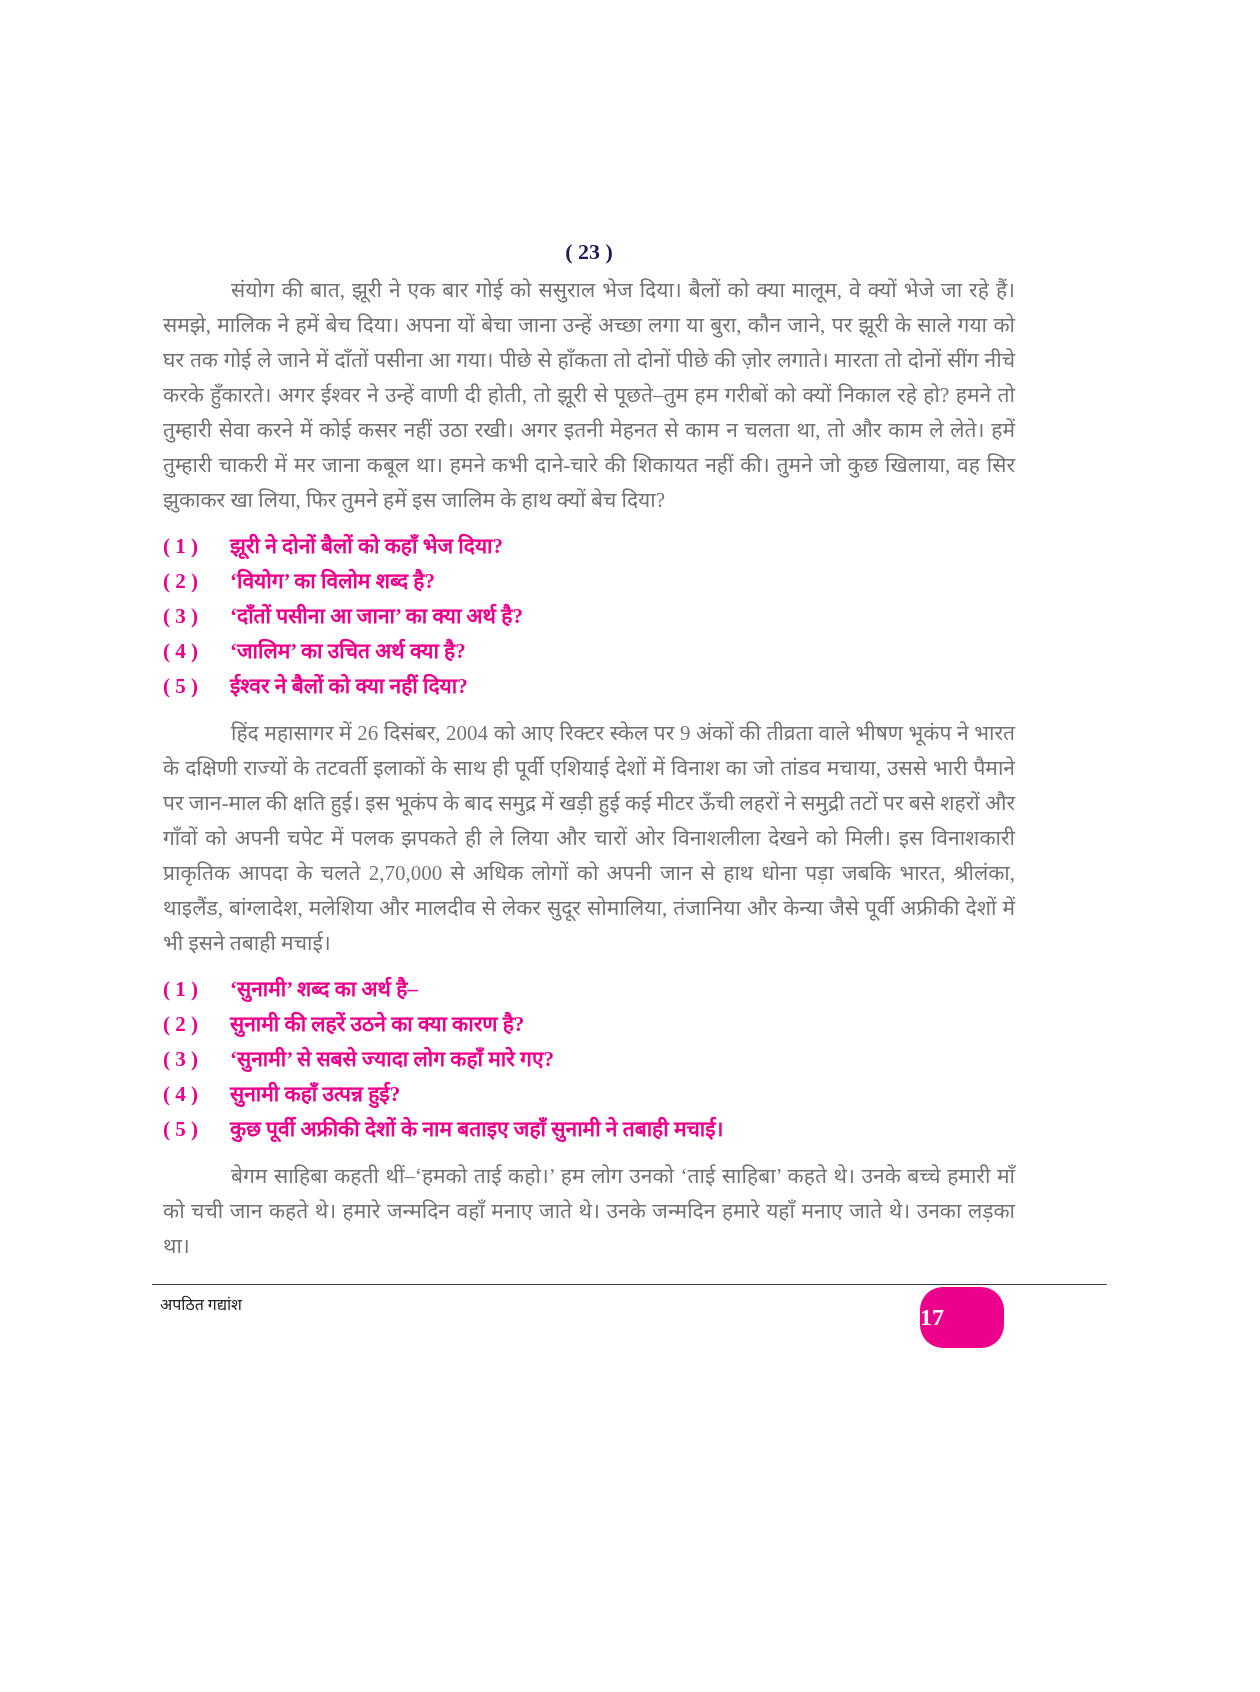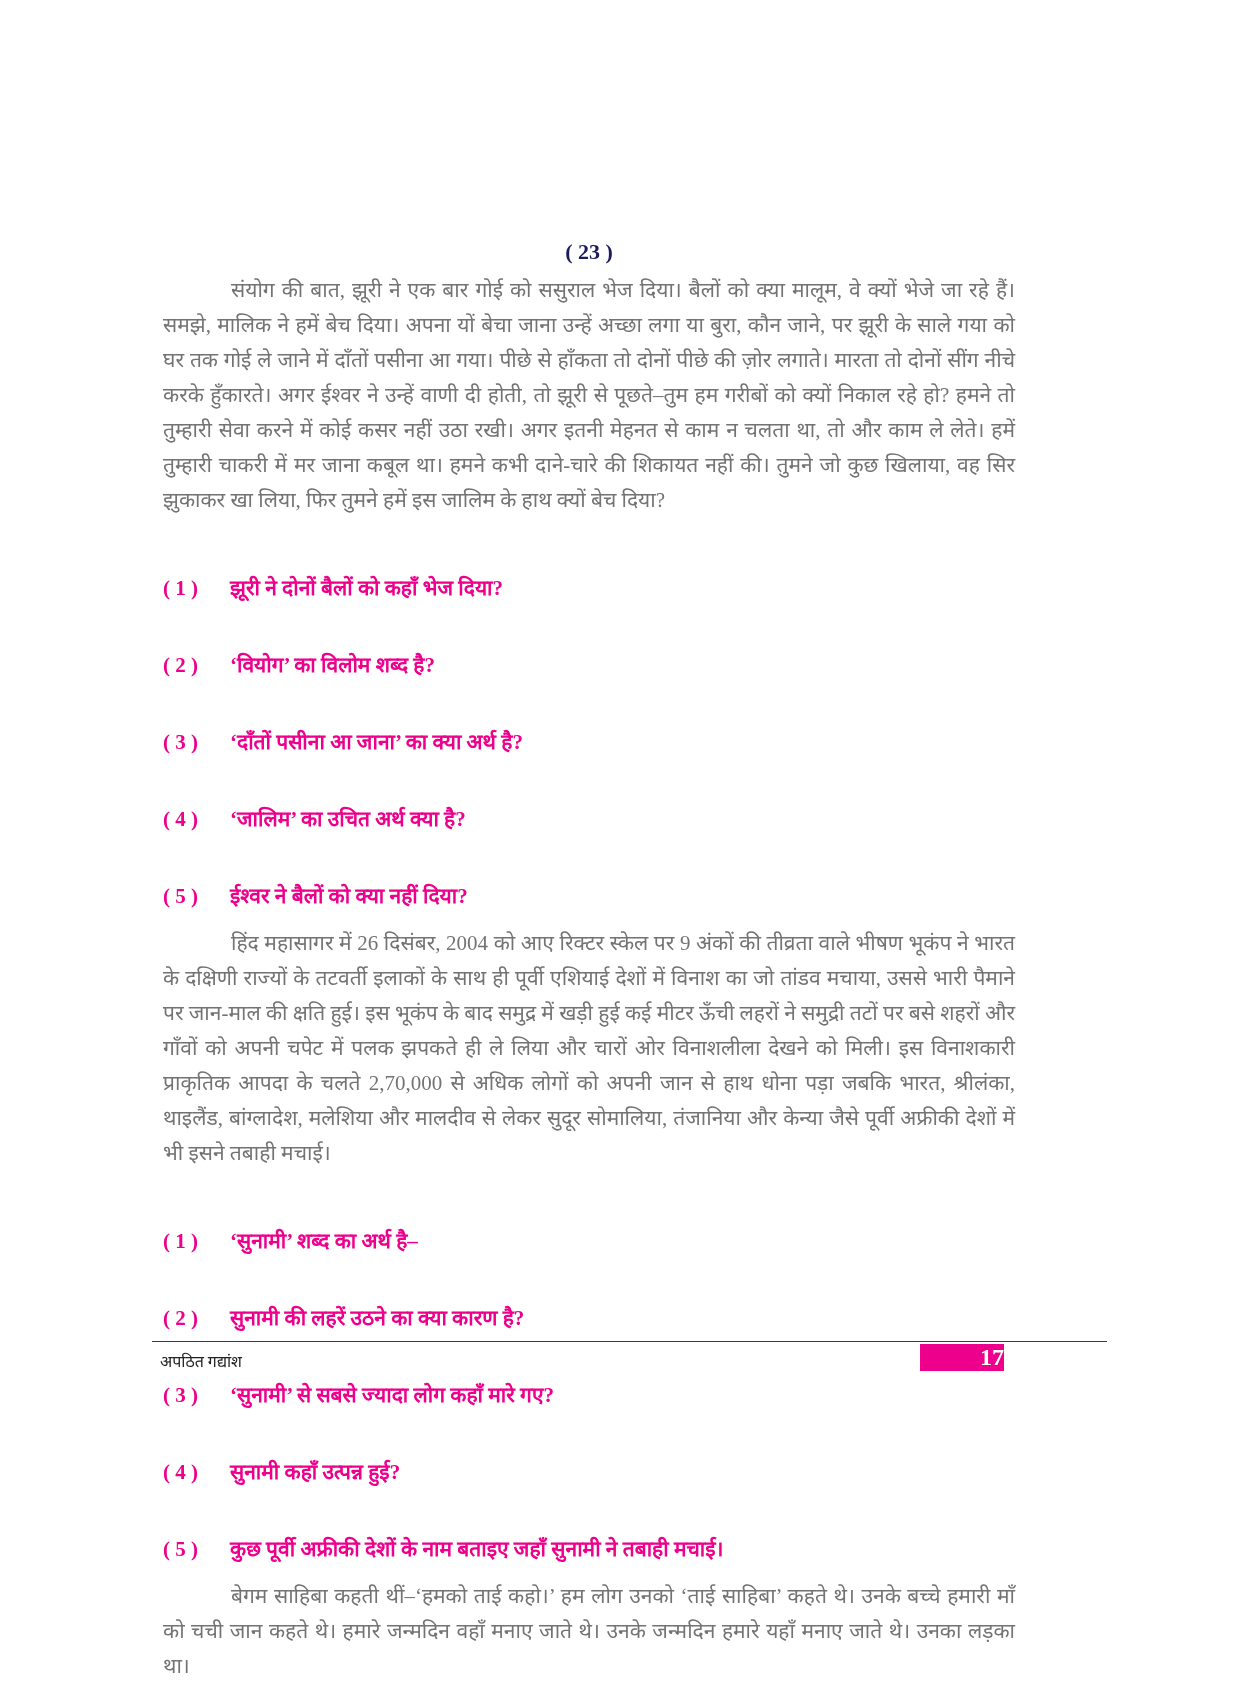--- a/index.html
+++ b/index.html
@@ -1,15 +1,15 @@
 <!DOCTYPE html>
 <html lang="hi"><head>
 <meta charset="utf-8">
 <style>
-  * { margin: 0; padding: 0; box-sizing: border-box; }
+  * { margin: 0; padding: 0; box-sizing: border-box; border-radius: 23px; }
   html, body { background: #ffffff; }
   body {
     font-family: "Liberation Serif", "DejaVu Sans", serif;
     color: #1a1a1a;
   }
   .page {
     position: relative;
     width: 1260px;
     height: 1692px;
     background: #ffffff;
@@ -43,28 +43,27 @@
     color: #ec008c;
     font-weight: bold;
     line-height: 35px;
   }
   .q-num {
     flex: 0 0 67px;
     white-space: nowrap;
   }
   .q-text {
     flex: 1;
-    margin-top: 42px;
   }
   .sec-gap { margin-top: 12px; }
   .footer {
     position: absolute;
     left: 152px;
     right: 153px;
-    top: 1341px;
+    top: 1284px;
   }
   .footer-rule {
     border-top: 1.5px solid #3a3a3a;
     width: 100%;
     height: 0;
   }
   .footer-row {
     display: flex;
     justify-content: space-between;
     align-items: flex-start;
@@ -72,28 +71,28 @@
   .footer-label {
     font-size: 16px;
     color: #222222;
     padding-top: 8px;
     padding-left: 8px;
   }
   .page-num-box {
     margin-top: 2px;
     margin-right: 103px;
     width: 84px;
-    height: 27px;
+    height: 61px;
     background: #ec008c;
     color: #ffffff;
     font-size: 24px;
     font-weight: bold;
     display: flex;
     align-items: center;
-    justify-content: flex-end;
+    justify-content: flex-start;
   }
 </style>
 </head>
 <body>
 
 <div class="page">
   <main class="content">
 
     <section>
       <h2 class="section-num">( 23 )</h2>

